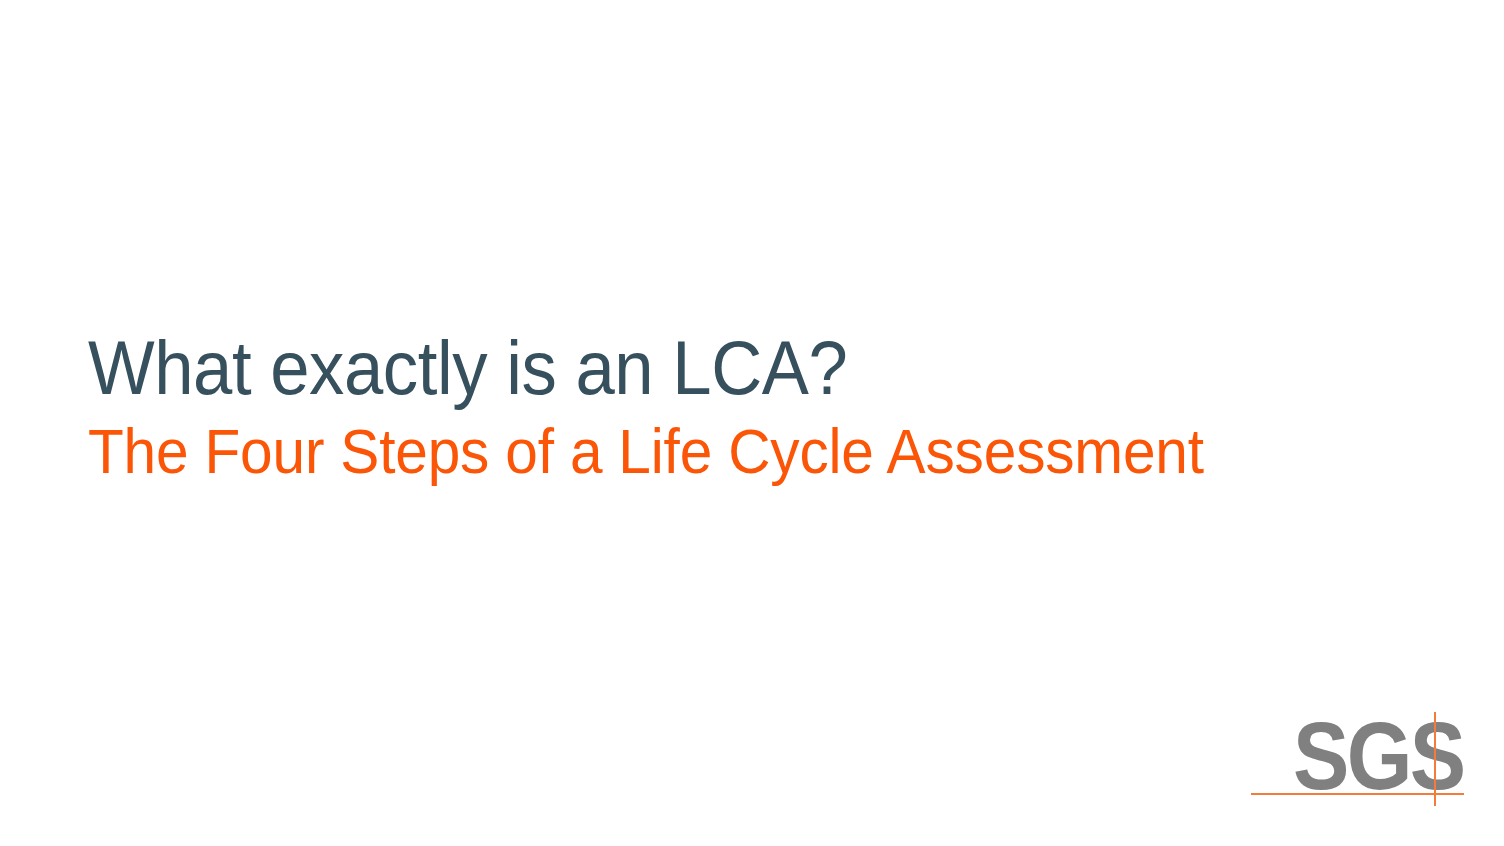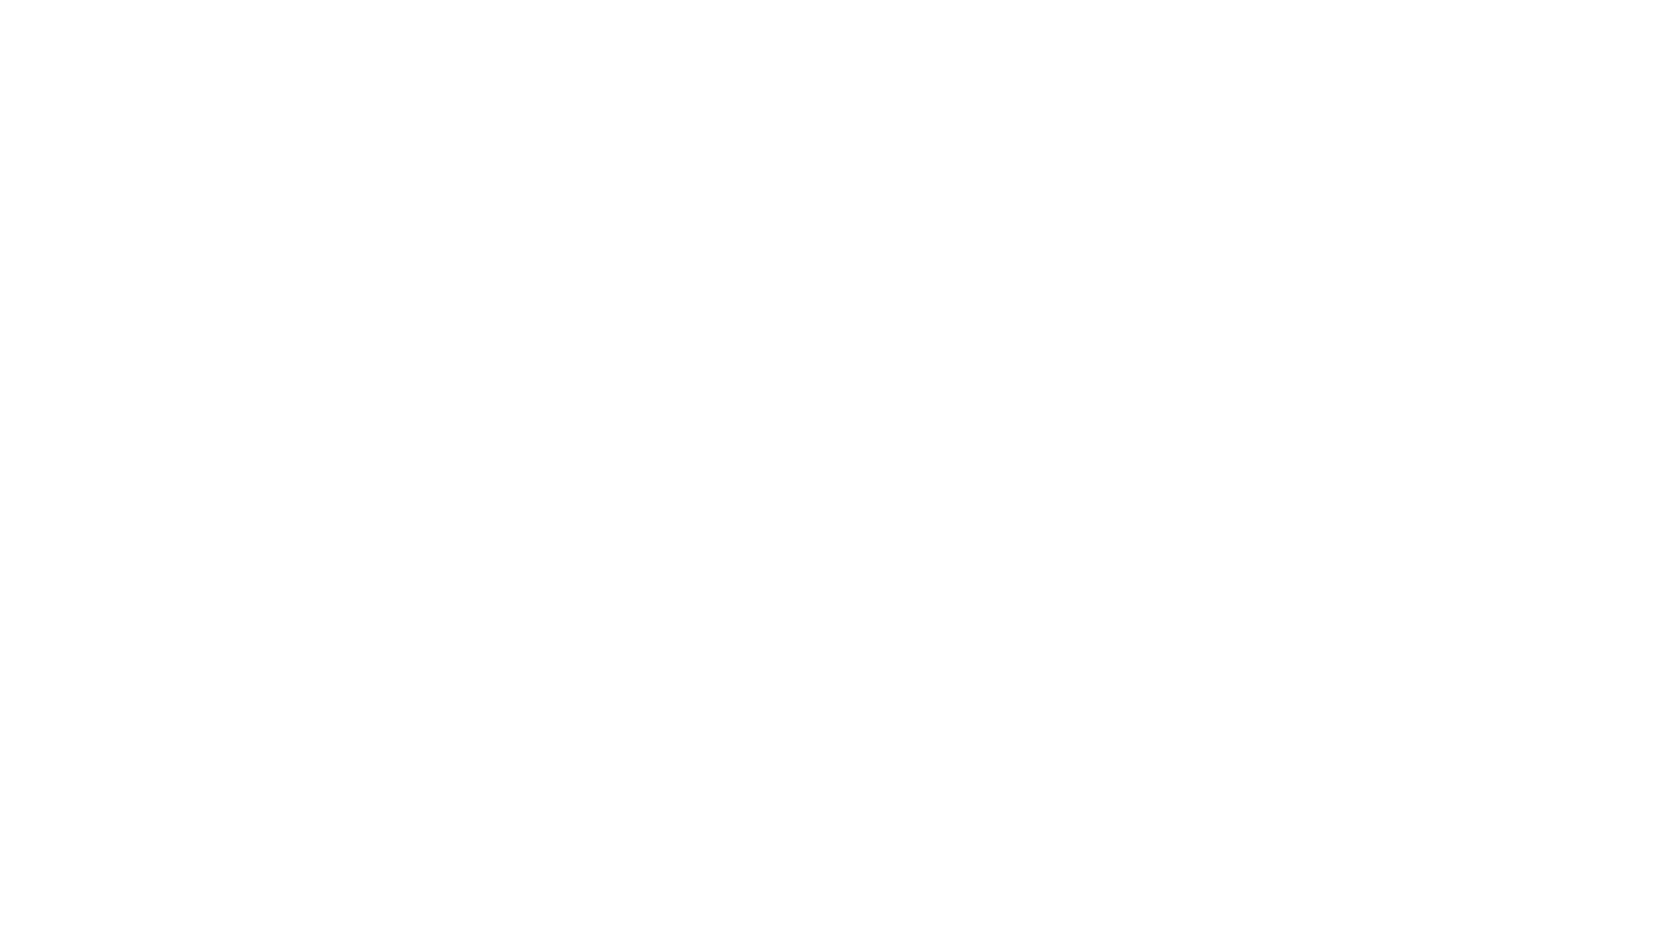--- a/index.html
+++ b/index.html
@@ -91,15 +91,24 @@
     width: 2px;
     height: 94px;
     background: #f47b3c;
   }
 </style>
 </head>
 <body>
 
 <div class="slide">
 
+  <div class="title-block">
+    <h1 class="slide-title">What exactly is an LCA?</h1>
+    <h2 class="slide-subtitle">The Four Steps of a Life Cycle Assessment</h2>
+  </div>
 
+  <div class="sgs-logo">
+    <div class="sgs-wordmark">SGS</div>
+    <div class="sgs-rule-h"></div>
+    <div class="sgs-rule-v"></div>
+  </div>
 
 </div>
 
 </body></html>

